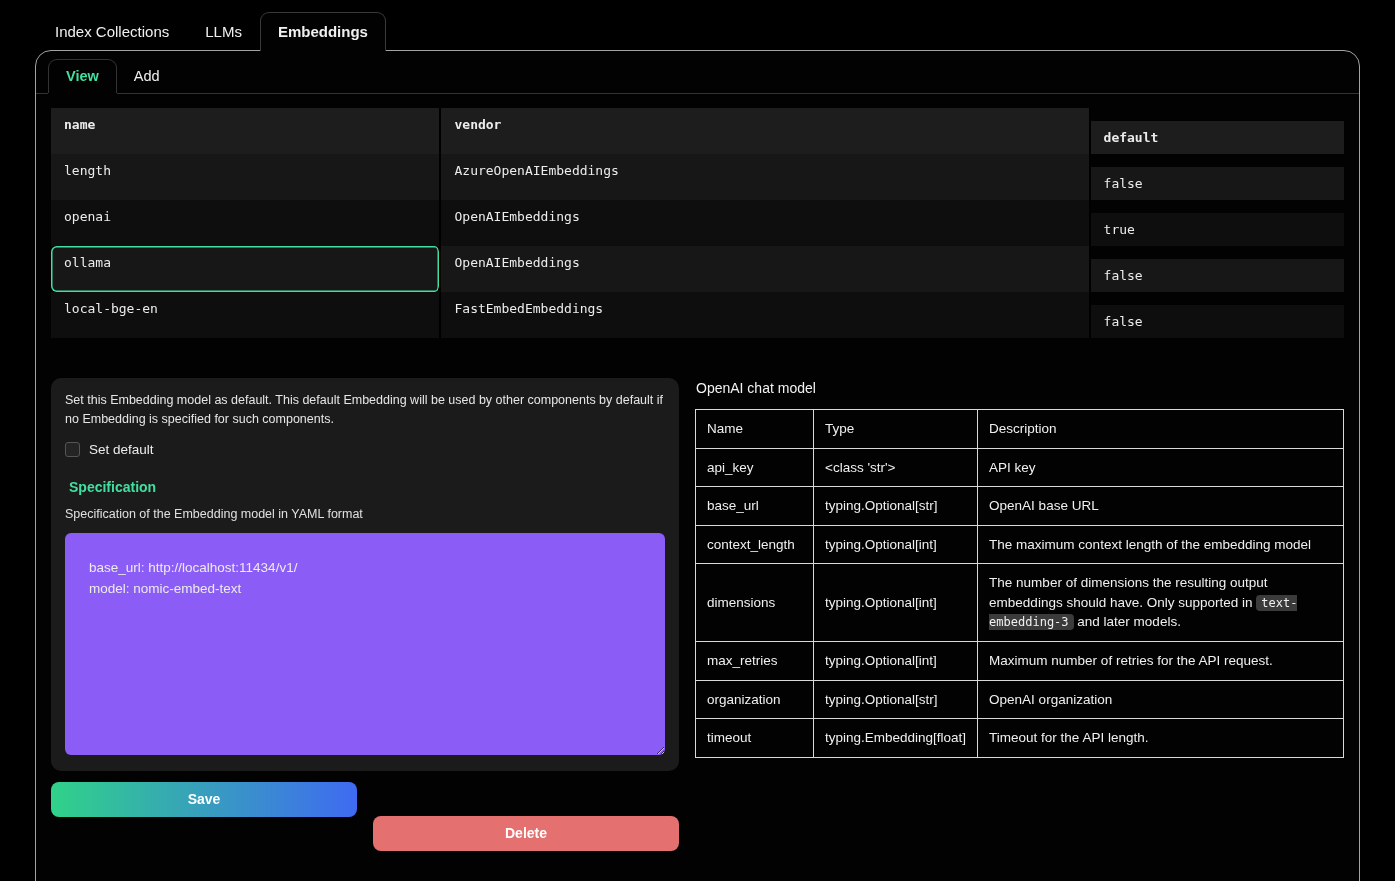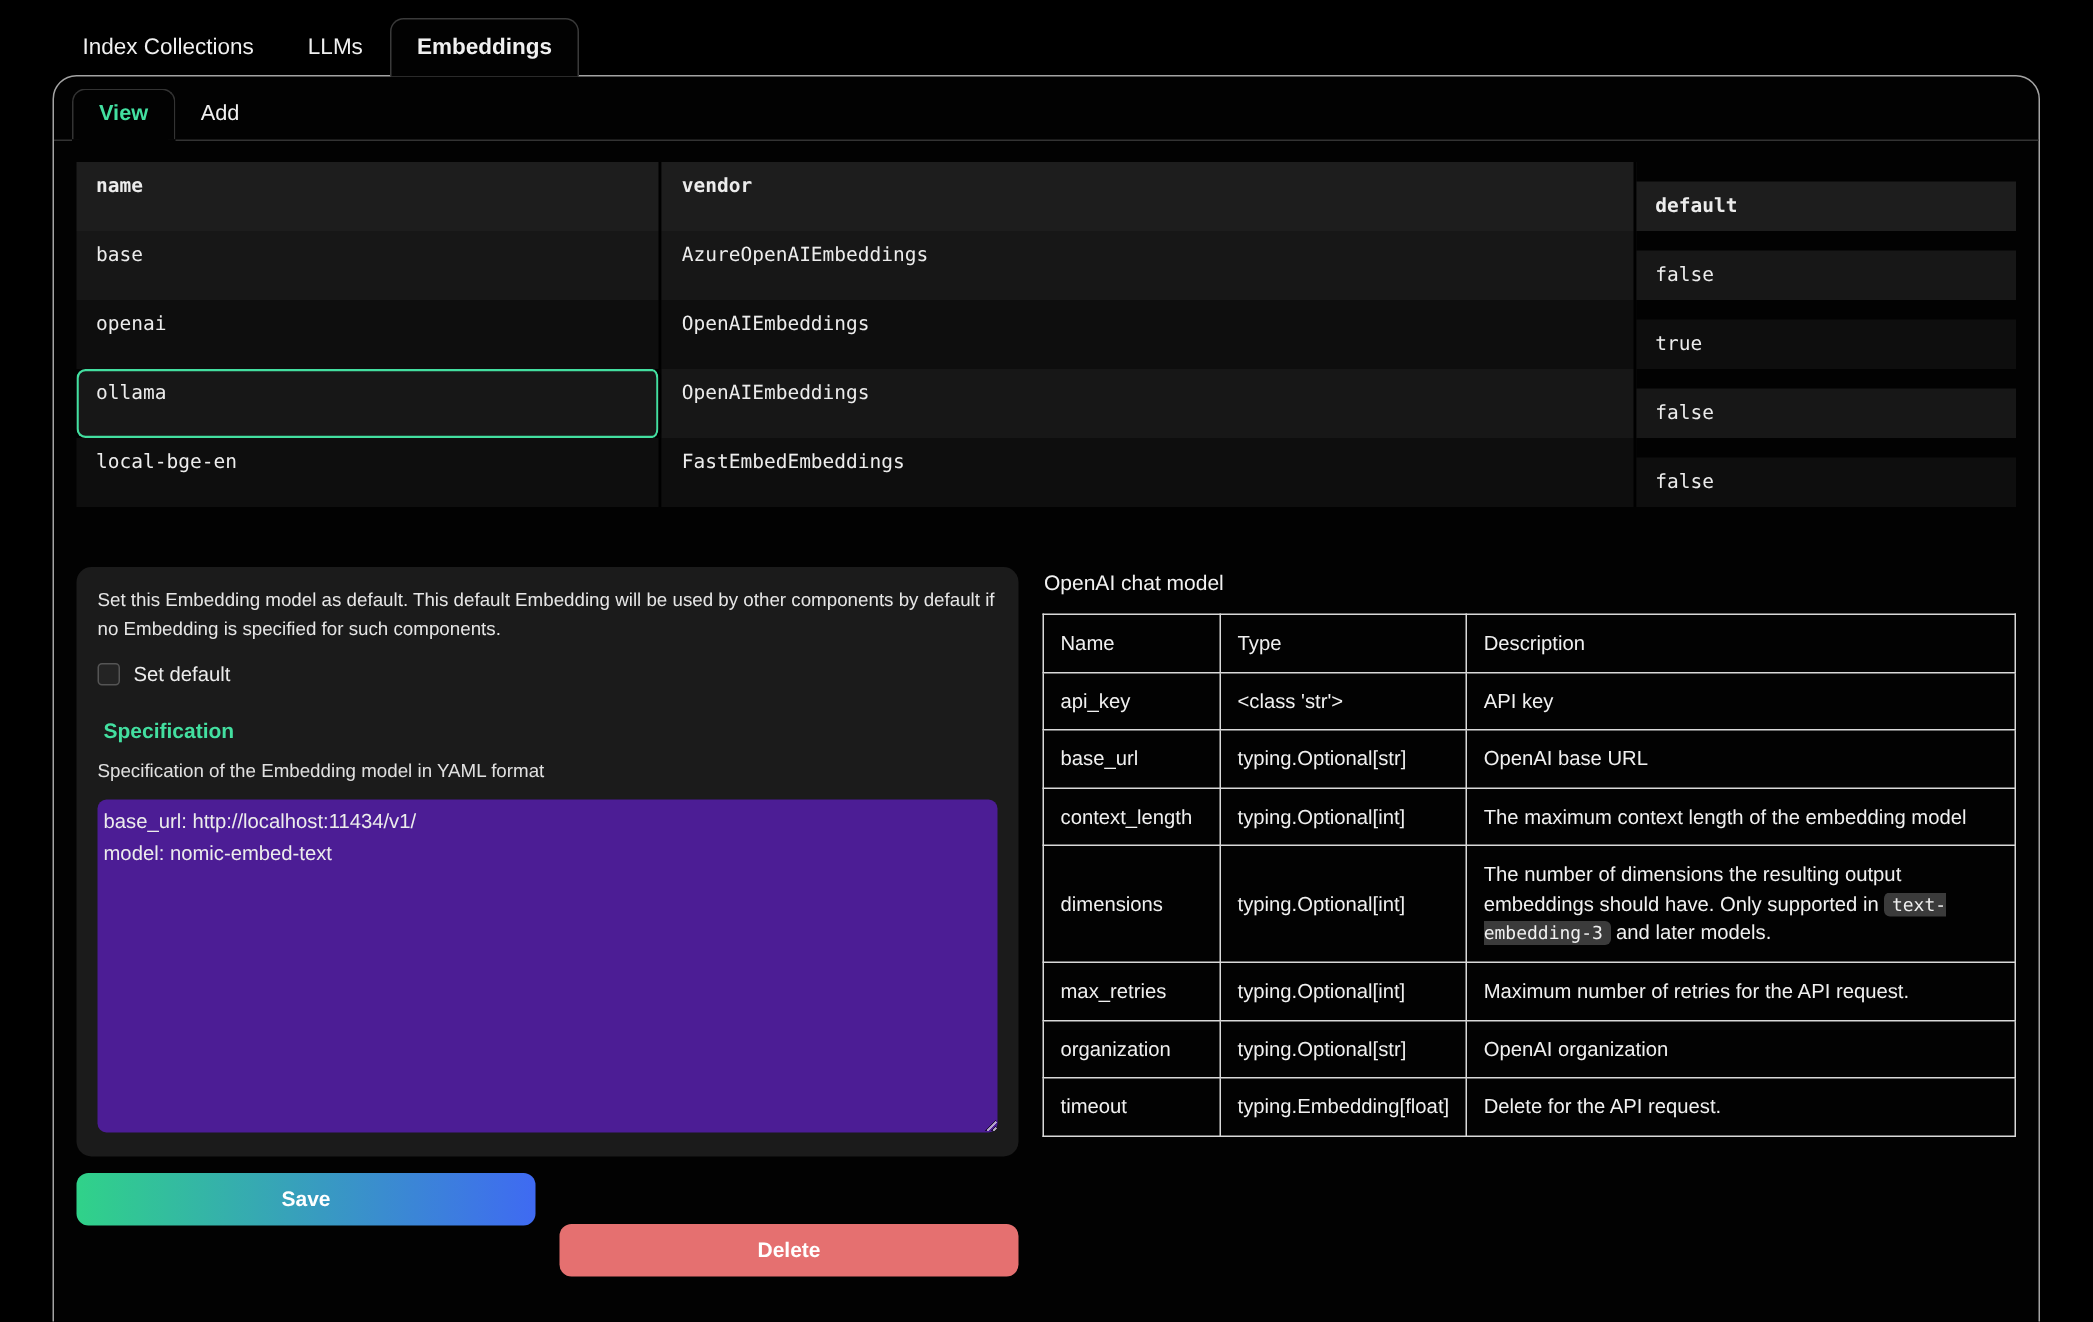--- a/index.html
+++ b/index.html
@@ -45,22 +45,22 @@
   .lower{display:flex; gap:16px; padding:20px 15px 18px; align-items:flex-start;}
   .left-col{flex:0 0 628px;}
   .right-col{flex:1; min-width:0;}
 
   .panel{background:#1b1b1b; border-radius:10px; padding:13px 14px 16px;}
   .panel-desc{font-size:12.5px; line-height:1.55; color:#e6e6e6; margin:0 0 12px;}
   .cbrow{display:flex; align-items:center; gap:9px; font-size:13.5px; margin:0 0 22px; cursor:pointer;}
   .cb{width:15px; height:15px; border:1px solid #555; border-radius:3px; background:#242424; flex:0 0 auto;}
   .spec-head{color:var(--accent); font-size:14px; font-weight:700; margin:0 0 12px 4px;}
   .spec-sub{font-size:12.5px; color:#e0e0e0; margin:0 0 12px;}
-  .yaml{display:block; width:100%; height:222px; background:#4c1d95; color:#ececec; border:none; border-radius:6px;
-        padding:4px; font-family:"Liberation Sans", sans-serif; font-size:13.5px; line-height:1.6; resize:vertical; outline:none;}
+  .yaml{display:block; width:100%; height:222px; background:#8b5cf6; color:#ececec; border:none; border-radius:6px;
+        padding:24px; font-family:"Liberation Sans", sans-serif; font-size:13.5px; line-height:1.6; resize:vertical; outline:none;}
 
   .btn{border:none; border-radius:8px; height:35px; font-family:inherit; font-size:14px; font-weight:700; color:#fff; cursor:pointer;}
   .btn-row{display:flex; gap:16px; margin-top:11px;}
   .btn-row .btn{flex:1;}
   .save{background:linear-gradient(90deg, var(--save-start), var(--save-end));}
   .delete{background:var(--delete);margin-top:34px;}
   .close{display:block; width:100%; margin-top:33px; background:var(--close-bg);text-align:right;}
 
   .doc-title{font-size:14px; margin:2px 0 13px 1px; color:#f2f2f2;}
   .doc-table{width:100%; border-collapse:collapse; font-size:13.5px; color:#f0f0f0;}
@@ -88,21 +88,21 @@
         <div class="sub-tab">Add</div>
       </div>
 
     <div class="emb-table">
         <div class="emb-row emb-head">
           <div class="emb-cell">name</div>
           <div class="emb-cell">vendor</div>
           <div class="emb-cell">default</div>
         </div>
         <div class="emb-row emb-data">
-          <div class="emb-cell">base</div>
+          <div class="emb-cell">length</div>
           <div class="emb-cell">AzureOpenAIEmbeddings</div>
           <div class="emb-cell">false</div>
         </div>
         <div class="emb-row emb-data">
           <div class="emb-cell">openai</div>
           <div class="emb-cell">OpenAIEmbeddings</div>
           <div class="emb-cell">true</div>
         </div>
         <div class="emb-row emb-data selected">
           <div class="emb-cell">ollama</div>
@@ -174,21 +174,21 @@
                 <td>Maximum number of retries for the API request.</td>
               </tr>
               <tr>
                 <td>organization</td>
                 <td>typing.Optional[str]</td>
                 <td>OpenAI organization</td>
               </tr>
               <tr>
                 <td>timeout</td>
                 <td>typing.Embedding[float]</td>
-                <td>Delete for the API request.</td>
+                <td>Timeout for the API length.</td>
               </tr>
             </tbody>
         </table>
       </div>
 
     </div>
   </div>
 </div>
 
 </body></html>

